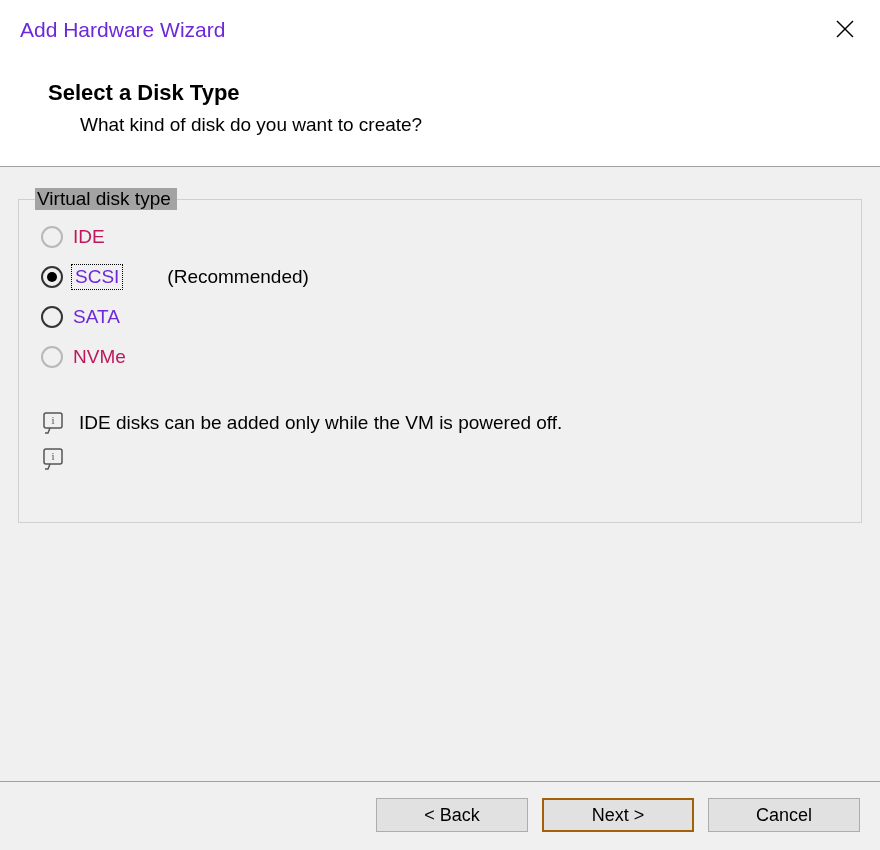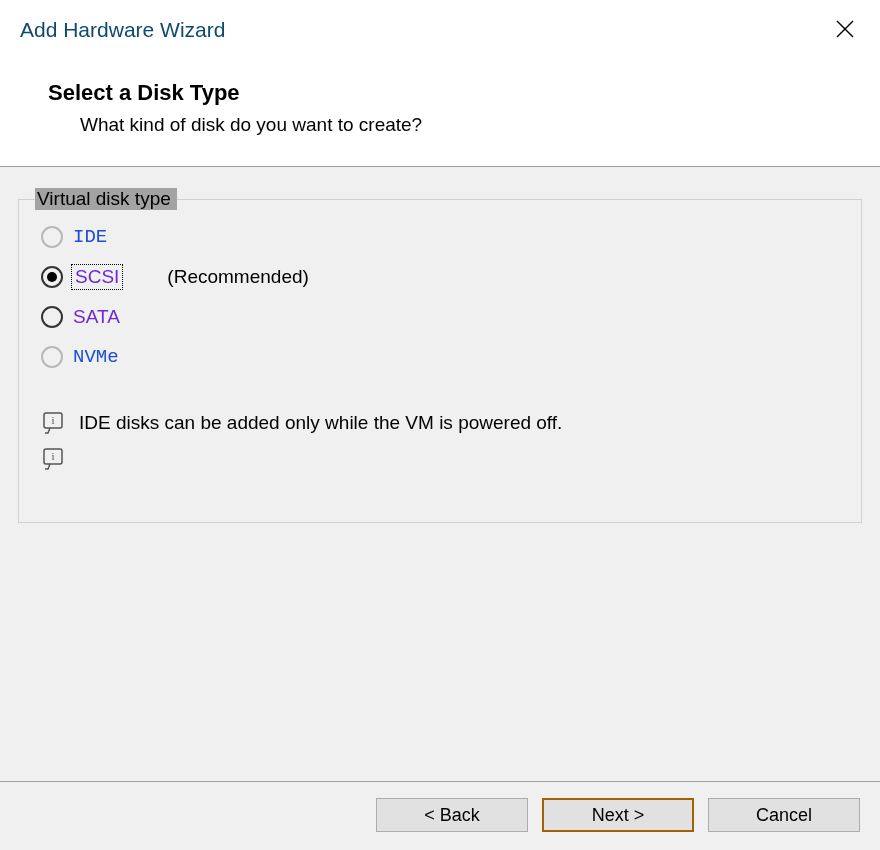--- a/index.html
+++ b/index.html
@@ -25,21 +25,21 @@
     .titlebar {
       display: flex;
       justify-content: space-between;
       align-items: flex-start;
       padding: 18px 20px 0 20px;
       background: #fff;
     }
     .titlebar-title {
       font-size: 21px;
       font-weight: 400;
-      color: #0c4a6e;
+      color: #6d28d9;
     }
     .close-btn {
       font-size: 24px;
       font-weight: 300;
       cursor: pointer;
       line-height: 1;
       padding: 0 6px;
       user-select: none;
     }
     .header {
@@ -114,22 +114,21 @@
       display: none;
     }
     .radio-row.selected .radio-dot {
       display: block;
     }
     .radio-label {
       font-size: 19px;
       color: #6d28d9;
     }
     .radio-row.disabled .radio-label {
-      color: #1d4ed8;
-      font-family: Liberation Mono, monospace;
+      color: #be185d;
     }
     .radio-label.focused {
       outline: 1px dotted #000;
       outline-offset: 1px;
       padding: 0 2px;
     }
     .recommended {
       font-size: 19px;
       margin-left: 46px;
     }

